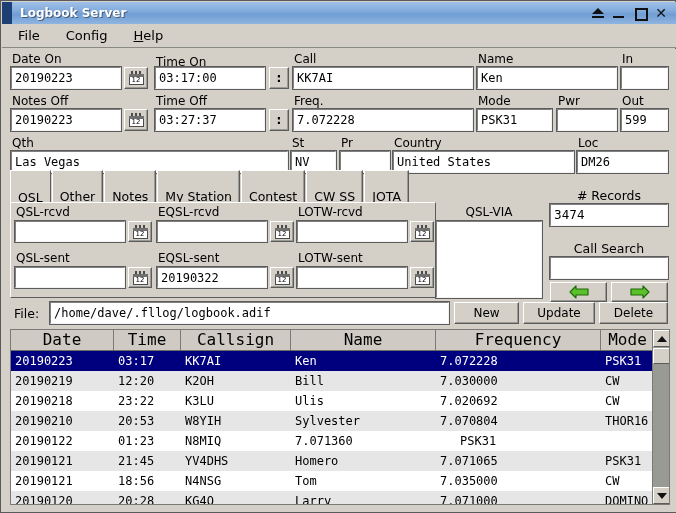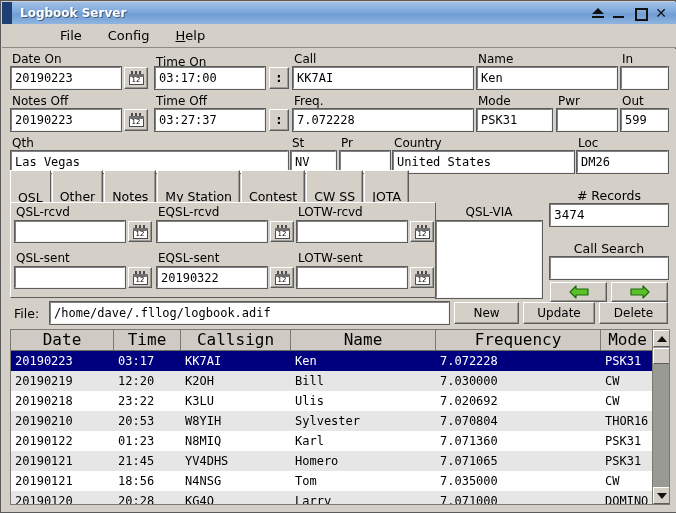--- a/index.html
+++ b/index.html
@@ -42,21 +42,20 @@
   .ic-max:after{content:"";position:absolute;left:2px;top:3px;width:9px;height:9px;border:2px solid #111;}
   .ic-close{font-size:14px;line-height:16px;text-align:center;font-weight:bold;font-family:"DejaVu Sans",sans-serif;}
 
   
   .menubar{
     position:absolute;left:1px;top:23px;width:674px;height:24px;
     background:#d4d0c8;
     border-bottom:1px solid #8a8a84;
     display:flex;align-items:center;
     box-sizing:border-box;
-    padding-left:42px;
   }
   .menu-item{padding:2px 10px;margin-left:6px;font-size:13px;color:#000;cursor:default;}
   .menu-item u{text-decoration:underline;}
 
   
   .body{position:absolute;left:1px;top:48px;width:674px;height:463px;background:#d4d0c8;}
 
   .lbl{
     position:absolute;font-size:12px;color:#000;white-space:nowrap;
   }
@@ -415,21 +414,20 @@
         <div class="td c1">20:53</div>
         <div class="td c2">W8YIH</div>
         <div class="td c3">Sylvester</div>
         <div class="td c4">7.070804</div>
         <div class="td c5">THOR16</div>
       </div>
       <div class="trow even">
         <div class="td c0">20190122</div>
         <div class="td c1">01:23</div>
         <div class="td c2">N8MIQ</div>
-        <div class="td c3">Karl</div>
         <div class="td c4">7.071360</div>
         <div class="td c5">PSK31</div>
       </div>
       <div class="trow odd">
         <div class="td c0">20190121</div>
         <div class="td c1">21:45</div>
         <div class="td c2">YV4DHS</div>
         <div class="td c3">Homero</div>
         <div class="td c4">7.071065</div>
         <div class="td c5">PSK31</div>

